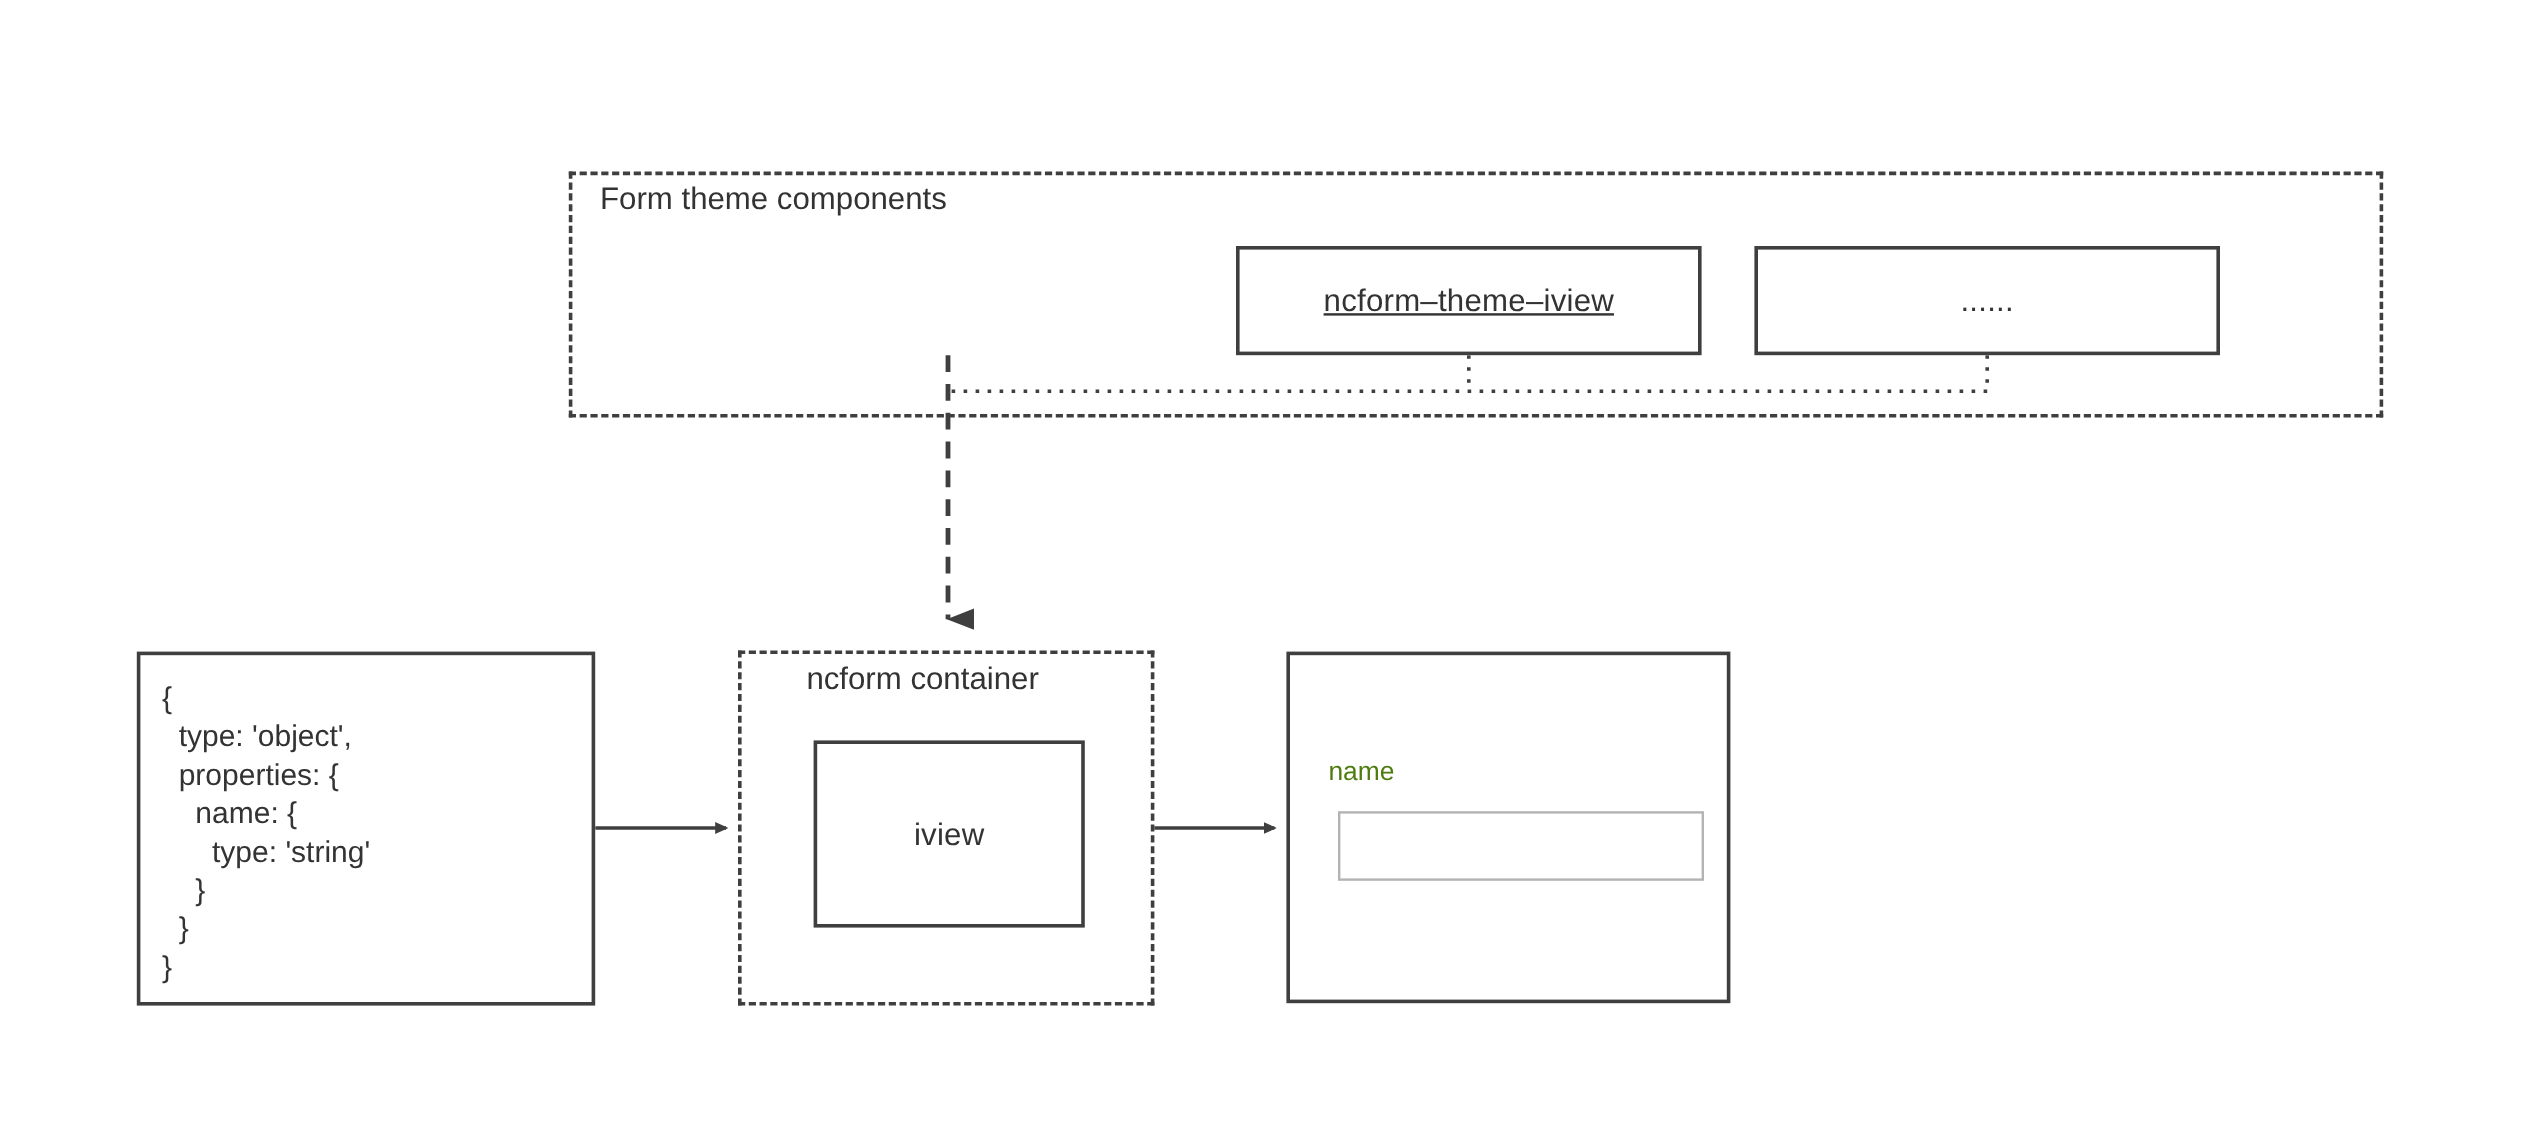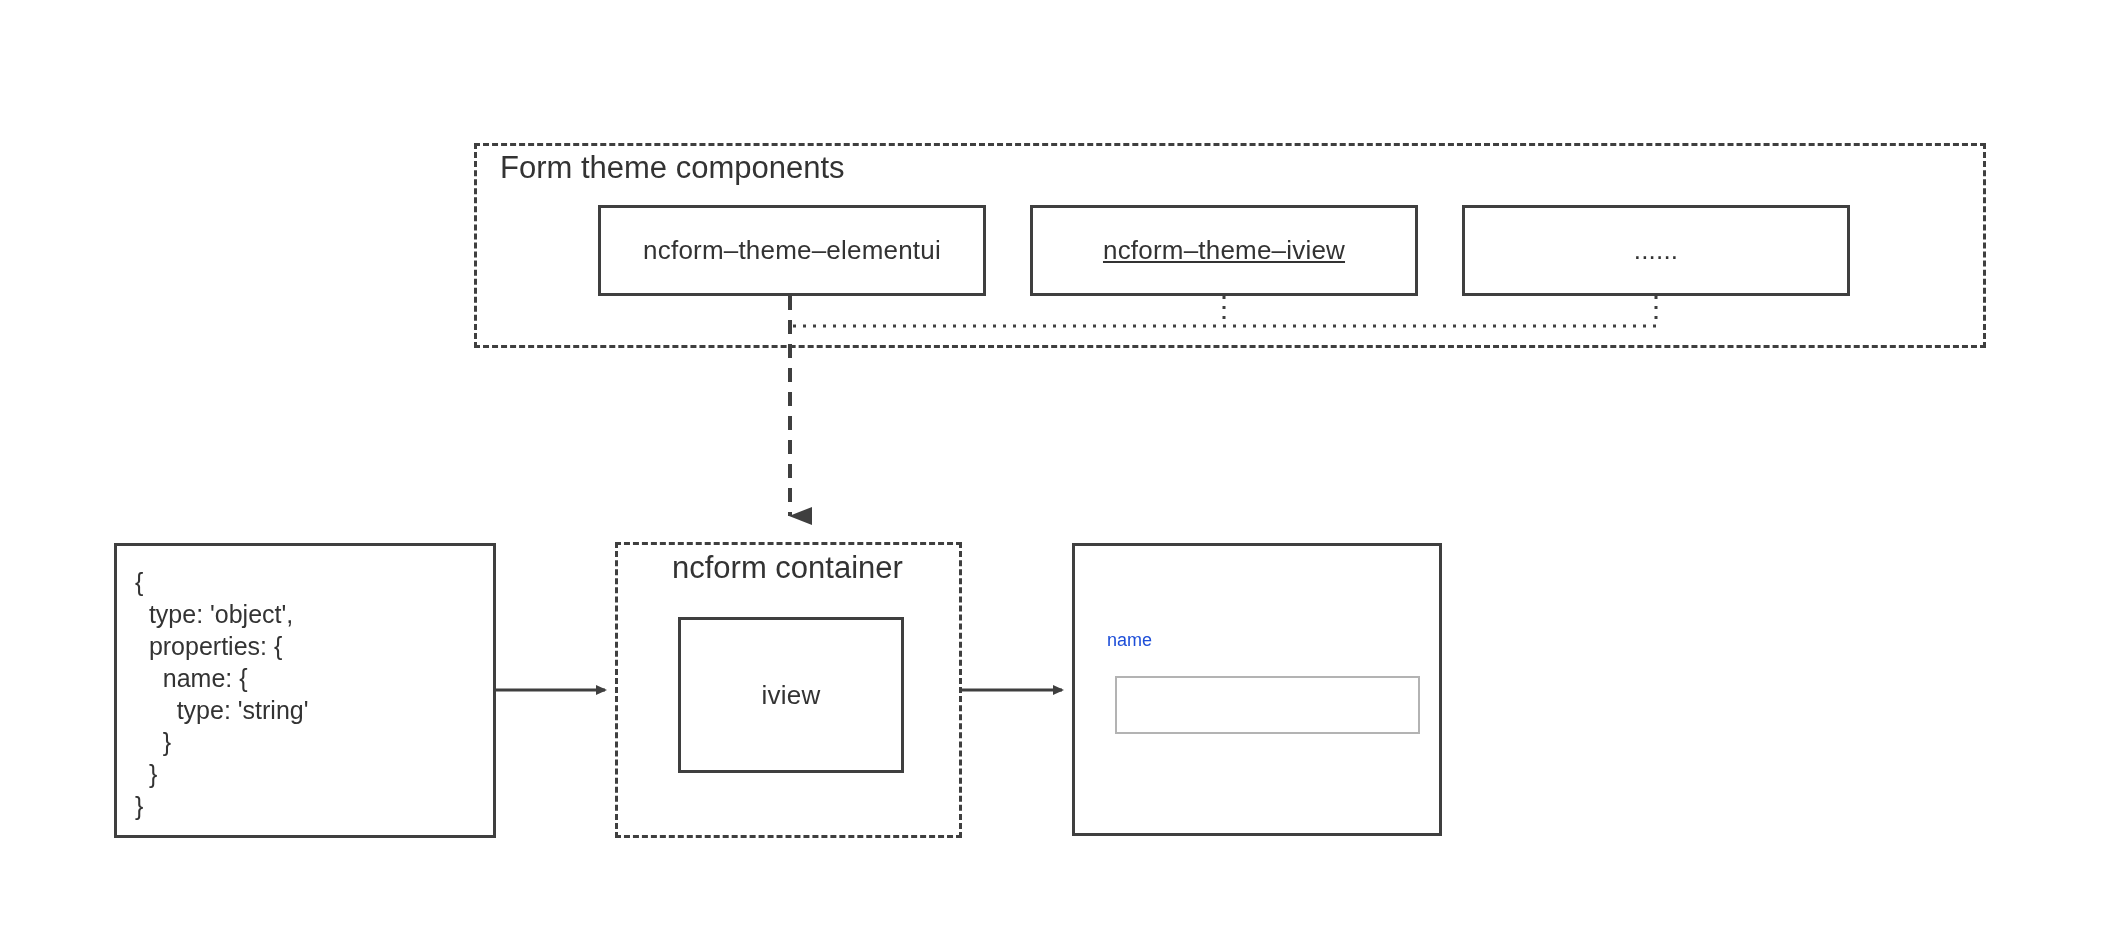--- a/index.html
+++ b/index.html
@@ -36,21 +36,21 @@
     background: transparent;
   }
   .box-label {
     font-size: 26px;
     color: #333333;
     letter-spacing: 0.2px;
     white-space: nowrap;
   }
   .group-title {
     position: absolute;
-    font-size: 31px;
+    font-size: 26px;
     color: #333333;
     white-space: nowrap;
   }
   
   #theme-group {
     left: 474px;
     top: 143px;
     width: 1512px;
     height: 205px;
   }
@@ -116,22 +116,22 @@
     left: 1072px;
     top: 543px;
     width: 370px;
     height: 293px;
     display: block;
   }
   #form-field-label {
     position: absolute;
     left: 32px;
     top: 84px;
-    font-size: 18px;
-    color: #1d4ed8;
+    font-size: 22px;
+    color: #4d7c0f;
   }
   #form-field-input {
     position: absolute;
     left: 40px;
     top: 130px;
     width: 305px;
     height: 58px;
     box-sizing: border-box;
     border: 2px solid #b3b3b3;
     background: #ffffff;
@@ -176,23 +176,20 @@
 
     <path d="M496,690 L605,690" stroke="#3f3f3f" stroke-width="3" fill="none" marker-end="url(#arrow-solid)"></path>
 
     <path d="M962,690 L1062,690" stroke="#3f3f3f" stroke-width="3" fill="none" marker-end="url(#arrow-solid)"></path>
   </svg>
 
   <div class="dashed-group" id="theme-group"></div>
 
   <div class="group-title" id="theme-group-title">Form theme components</div>
 
-  <div class="solid-box" id="theme-box-elementui">
-    <span class="box-label">ncform–theme–elementui</span>
-  </div>
 
   <div class="solid-box" id="theme-box-iview">
     <span class="box-label">ncform–theme–iview</span>
   </div>
 
   <div class="solid-box" id="theme-box-more">
     <span class="box-label">......</span>
   </div>
 
   <div class="solid-box" id="schema-box">

